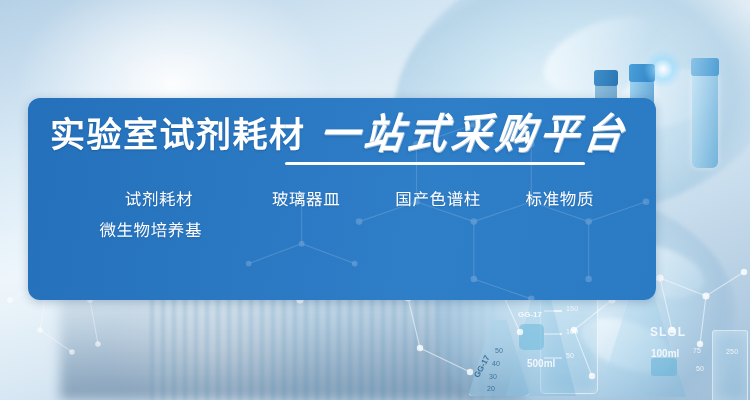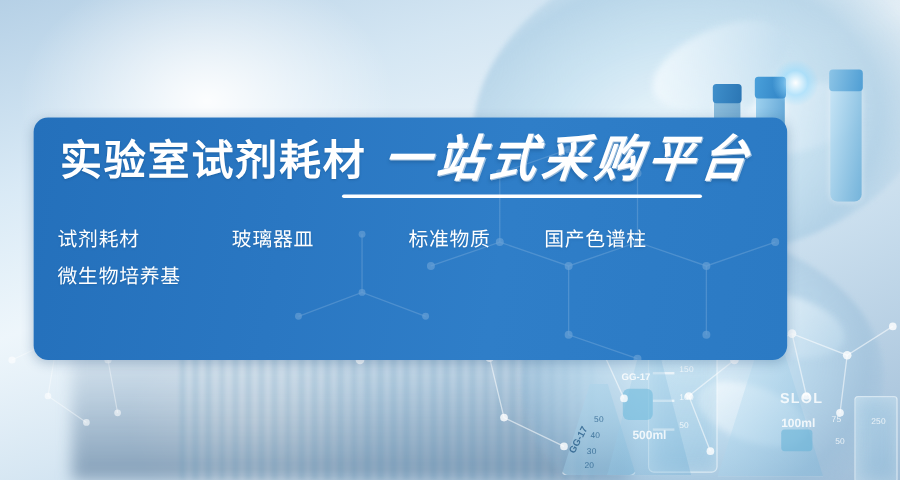--- a/index.html
+++ b/index.html
@@ -222,20 +222,21 @@
   .cats {
     position: absolute;
     left: 10px;
     top: 88px;
     width: 556px;
   }
   .cat-row {
     display: flex;
     align-items: baseline;
     height: 31px;
+    text-align: right;
   }
   .cat {
     color: #ffffff;
     font-size: 16.5px;
     font-weight: 500;
     letter-spacing: .6px;
     white-space: nowrap;
     font-family: "DejaVu Sans", "Liberation Sans", sans-serif;
     text-shadow: 0 1px 2px rgba(14,58,100,.22);
   }
@@ -395,22 +396,22 @@
     <div class="title-row">
       <span class="title-main">实验室试剂耗材</span>
       <span class="title-brush">一站式采购平台</span>
     </div>
     <div class="title-rule"></div>
 
     <div class="cats">
       <div class="cat-row">
         <span class="cat c1">试剂耗材</span>
         <span class="cat c2">玻璃器皿</span>
+        <span class="cat c3">国产色谱柱</span>
         <span class="cat c4">标准物质</span>
-        <span class="cat c3">国产色谱柱</span>
       </div>
       <div class="cat-row">
         <span class="cat c1">微生物培养基</span>
       </div>
     </div>
   </div>
 
 </div>
 
 </body></html>

